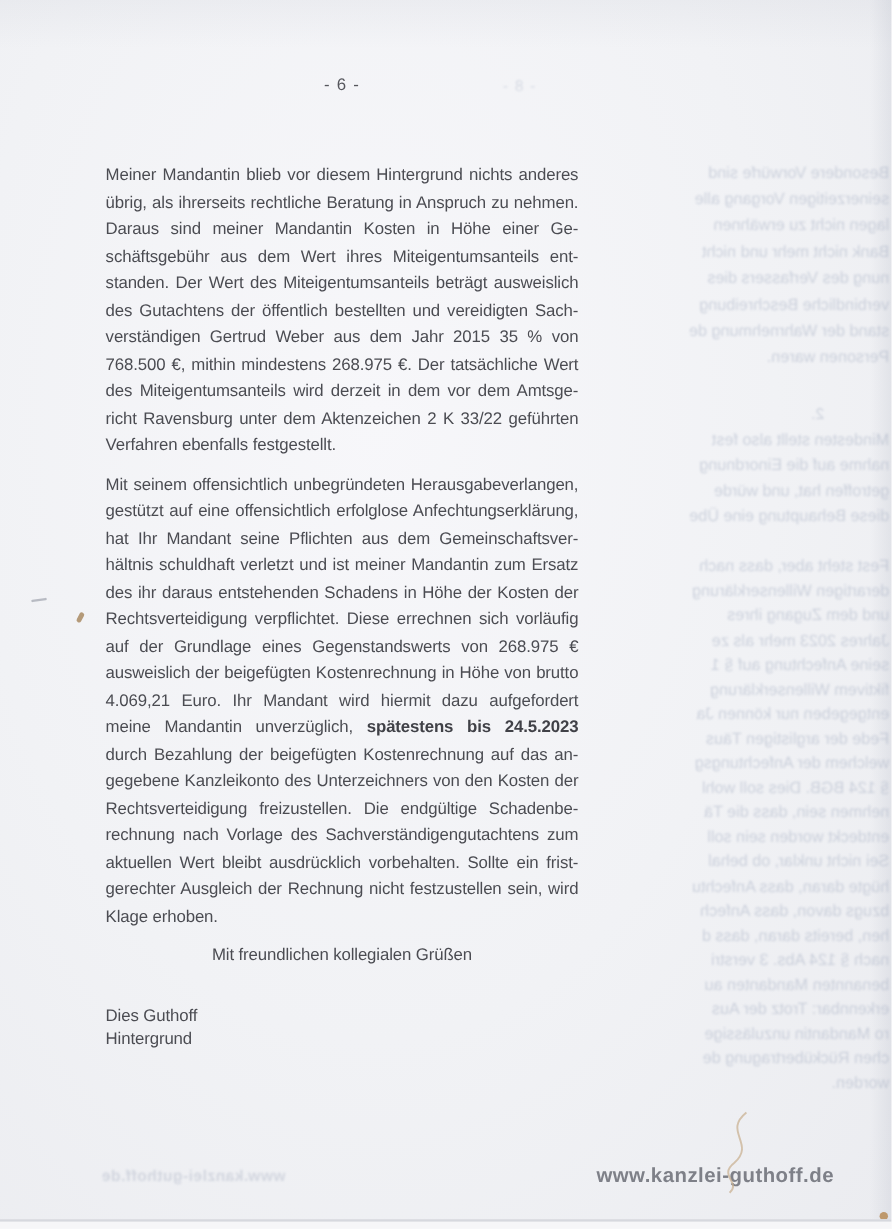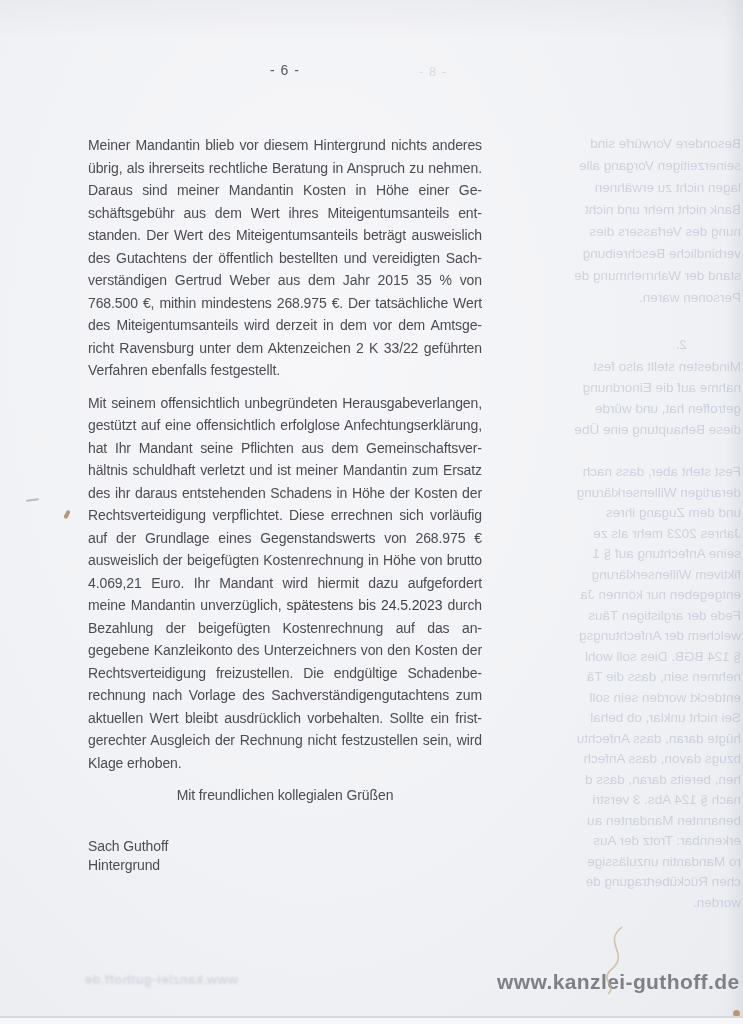--- a/index.html
+++ b/index.html
@@ -24,26 +24,26 @@
     position:absolute;left:88px;top:62px;width:394px;
     text-align:center;font-size:14px;color:#55565c;letter-spacing:1px;
   }
   .body-text{
     position:absolute;left:88px;top:134px;width:394px;
     font-size:14px;line-height:22.5px;color:#4b4c52;
     text-align:justify;hyphens:manual;letter-spacing:-0.1px;
   }
   .body-text p{margin:0;}
   .body-text p + p{margin-top:10px;}
-  .body-text strong{color:#404147;font-weight:normal;}
+  .body-text strong{color:#404147;font-weight:bold;}
   .closing{margin-top:14px;text-align:center;}
   .signature{margin-top:30px;line-height:19px;text-align:left;}
   .footer-url{
     position:absolute;left:497px;top:970px;
-    font-size:21px;font-weight:bold;color:#7e8088;letter-spacing:.4px;
+    font-size:17px;font-weight:bold;color:#7e8088;letter-spacing:.4px;
   }
   
   .ghost{
     position:absolute;transform:scaleX(-1);filter:blur(.7px);
     color:#a9b2c5;opacity:.5;overflow:hidden;text-align:left;
   }
   .gblock{width:256px;right:2px;font-size:13.5px;}
   .gblock .gline{white-space:nowrap;}
   .gb-a{top:133px;line-height:22px;}
   .gb-b{top:356px;line-height:21px;}
@@ -110,21 +110,21 @@
     </div>
   <div class="ghost g-footer">www.kanzlei-guthoff.de</div>
 
   <div class="pagenum">- 6 -</div>
 
   <div class="body-text">
     <p>Meiner Mandantin blieb vor diesem Hintergrund nichts anderes übrig, als ihrerseits rechtliche Beratung in Anspruch zu neh­men. Daraus sind meiner Mandantin Kosten in Höhe einer Ge­schäftsgebühr aus dem Wert ihres Miteigentumsanteils ent­standen. Der Wert des Miteigentumsanteils beträgt ausweislich des Gutachtens der öffentlich bestellten und vereidigten Sach­verständigen Gertrud Weber aus dem Jahr 2015 35 % von 768.500 €, mithin mindestens 268.975 €. Der tatsächliche Wert des Miteigentumsanteils wird derzeit in dem vor dem Amtsge­richt Ravensburg unter dem Aktenzeichen 2 K 33/22 geführten Verfahren ebenfalls festgestellt.</p>
     <p><span>Mit seinem offensichtlich unbegründeten Herausgabeverlangen, gestützt auf eine offensichtlich erfolglose Anfechtungserklärung, hat Ihr Mandant seine Pflichten aus dem Gemeinschaftsver­hältnis schuldhaft verletzt und ist meiner Mandantin zum Ersatz des ihr daraus entstehenden Schadens in Höhe der Kosten der Rechtsverteidigung verpflichtet. Diese errechnen sich vorläufig auf der Grundlage eines Gegenstandswerts von 268.975 € ausweislich der beigefügten Kostenrechnung in Höhe von brut­to 4.069,21 Euro. Ihr Mandant wird hiermit dazu aufgefordert meine Mandantin unverzüglich, </span><strong>spätestens bis 24.5.2023</strong><span> durch Bezahlung der beigefügten Kostenrechnung auf das an­gegebene Kanzleikonto des Unterzeichners von den Kosten der Rechtsverteidigung freizustellen. Die endgültige Schadenbe­rechnung nach Vorlage des Sachverständigengutachtens zum aktuellen Wert bleibt ausdrücklich vorbehalten. Sollte ein frist­gerechter Ausgleich der Rechnung nicht festzustellen sein, wird Klage erhoben.</span></p>
     <p class="closing">Mit freundlichen kollegialen Grüßen</p>
     <div class="signature">
-      <div>Sach Guthoff</div>
+      <div>Dies Guthoff</div>
       <div>Hintergrund</div>
     </div>
   </div>
 
   <div class="footer-url">www.kanzlei-guthoff.de</div>
 
   <div class="speck speck-fold"></div>
   <div class="speck speck-brown-1"></div>
   <div class="speck speck-brown-2"></div>
   <svg class="hair-svg" width="52" height="72" viewBox="0 0 52 72">

